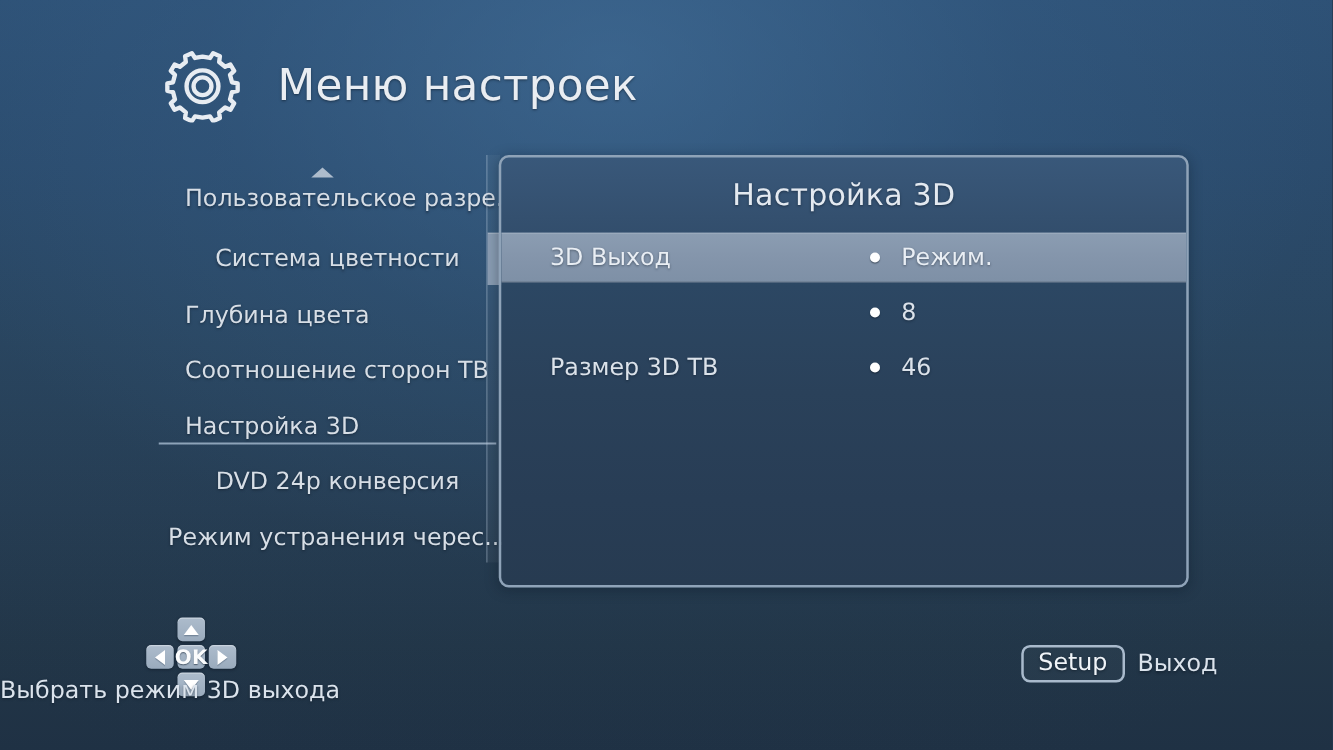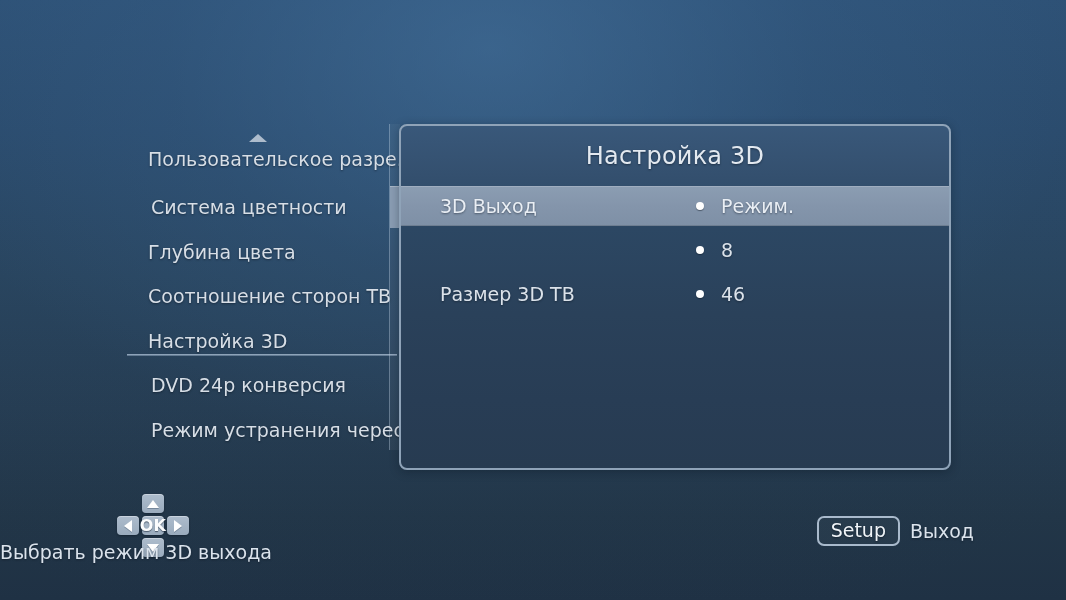--- a/index.html
+++ b/index.html
@@ -85,21 +85,21 @@
     left: 0;
     width: 262px;
     height: 34px;
     display: flex;
     align-items: center;
     font-size: 19px;
     color: #d7dee6;
     white-space: nowrap;
     text-shadow: 0 1px 2px rgba(10,20,32,0.5);
   }
-  .menu-item.indented { padding-left: 24px; }
+  .menu-item.indented { padding-left: 24px; justify-content: center; }
   .menu-item.normal   { padding-left: 21px; }
 
   #menu-divider {
     position: absolute;
     left: 0;
     top: 226px;
     width: 270px;
     height: 2px;
     background: linear-gradient(180deg, #9fb4c9 0%, #9fb4c9 50%, rgba(120,145,172,.25) 100%);
     opacity: .85;
@@ -262,20 +262,33 @@
     color: #dbe3ec;
     text-shadow: 0 1px 2px rgba(10,20,32,0.5);
     text-align: center;
   }
 </style>
 </head>
 <body>
 
 <div id="screen">
 
+  <div id="header">
+    <span id="gear-wrap">
+      <svg width="62" height="58" viewBox="0 0 64 60" aria-hidden="true">
+        <g fill="none" stroke="#e7ecf2" stroke-width="3.6" stroke-linejoin="round" stroke-linecap="round">
+          <path d="M32 5.5
+                   l6.2 1.1 2.6 -4.0 5.6 2.6 -0.6 4.7 4.9 4.0 4.4 -1.9 3.1 5.3 -3.4 3.3 1.6 6.1 4.7 1.0 0 6.1 -4.7 1.0 -1.6 6.1 3.4 3.3 -3.1 5.3 -4.4 -1.9 -4.9 4.0 0.6 4.7 -5.6 2.6 -2.6 -4.0 -6.2 1.1 -6.2 -1.1 -2.6 4.0 -5.6 -2.6 0.6 -4.7 -4.9 -4.0 -4.4 1.9 -3.1 -5.3 3.4 -3.3 -1.6 -6.1 -4.7 -1.0 0 -6.1 4.7 -1.0 1.6 -6.1 -3.4 -3.3 3.1 -5.3 4.4 1.9 4.9 -4.0 -0.6 -4.7 5.6 -2.6 2.6 4.0z"></path>
+          <circle cx="32" cy="30" r="13.2"></circle>
+          <circle cx="32" cy="30" r="7.4"></circle>
+        </g>
+      </svg>
+    </span>
+    <span id="app-title">Меню настроек</span>
+  </div>
 
   <div id="menu">
     <div id="scroll-up-indicator"></div>
 
     <div class="menu-item normal" style="top:14px">
       <span>Пользовательское разре...</span>
     </div>
     <div class="menu-item indented" style="top:62px">
       <span>Система цветности</span>
     </div>

